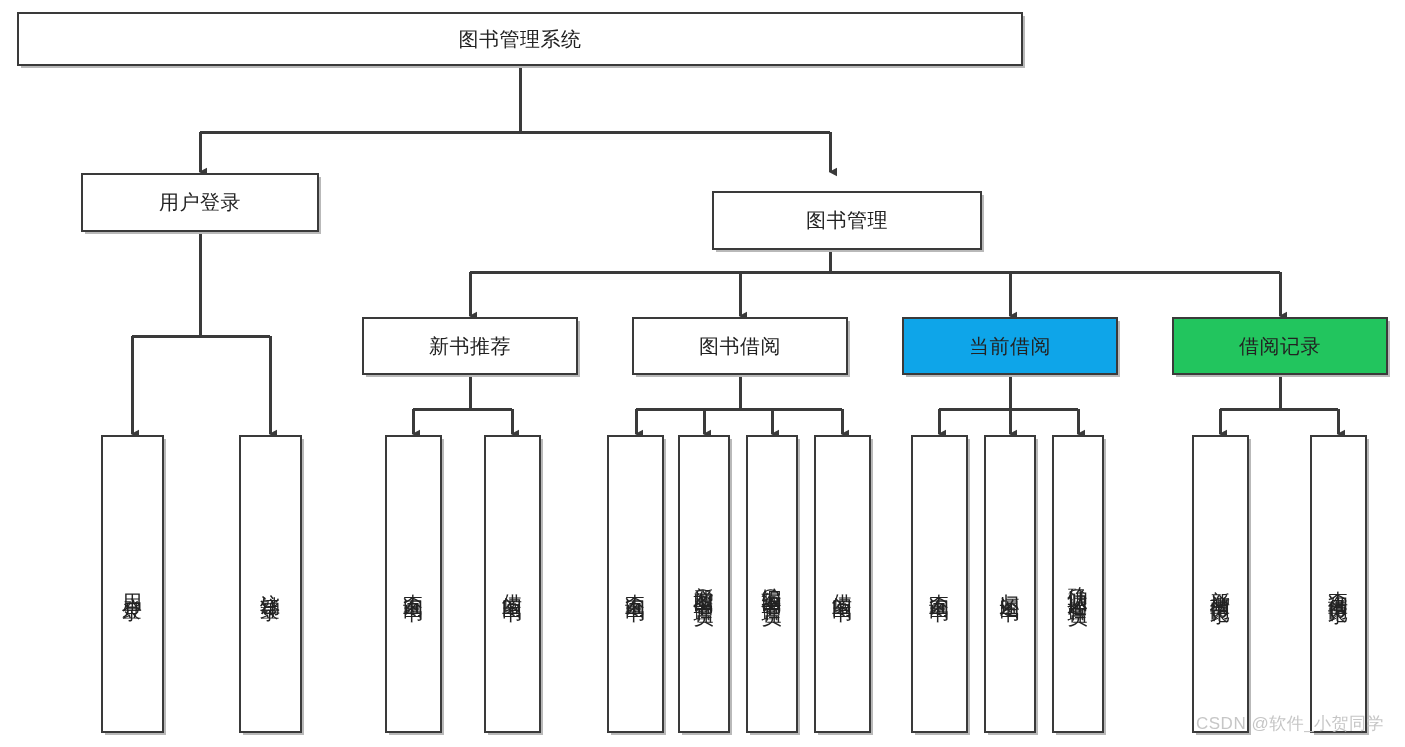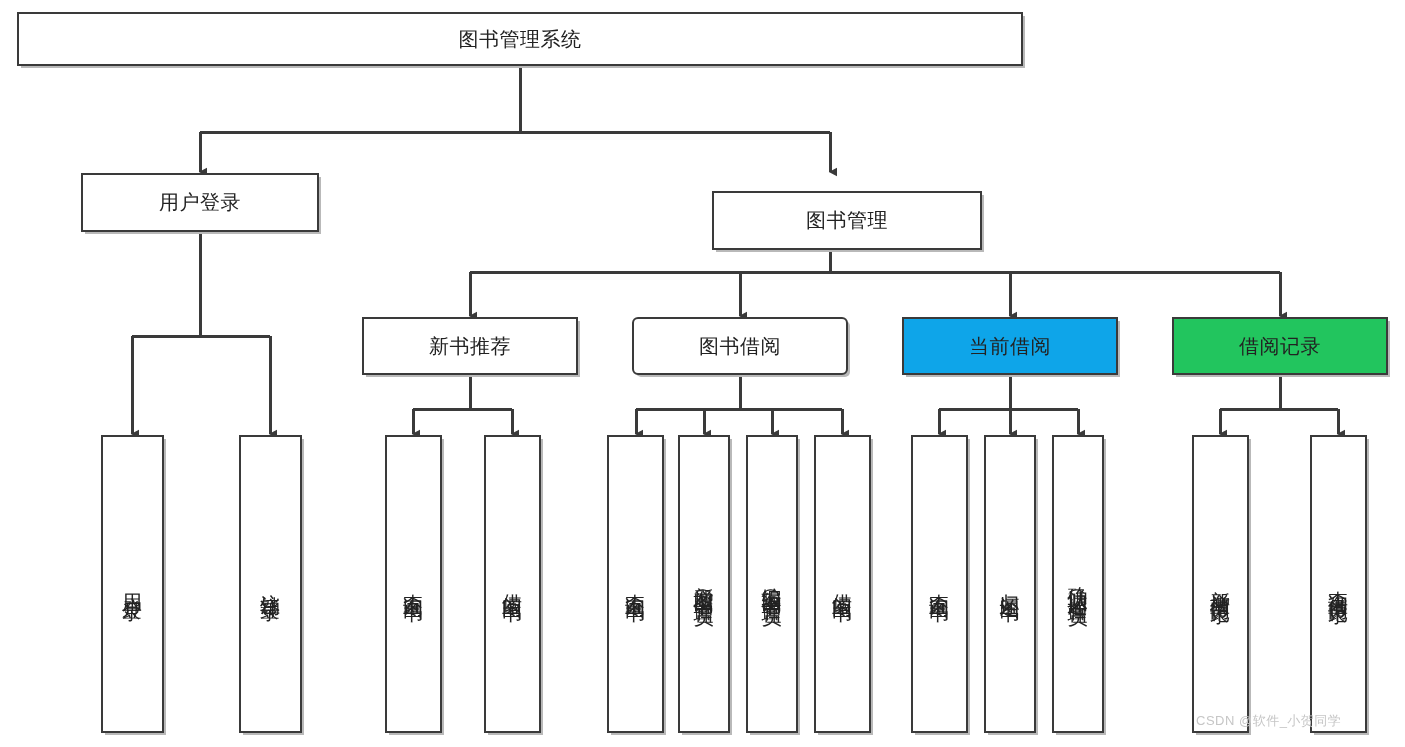--- a/index.html
+++ b/index.html
@@ -50,21 +50,21 @@
     text-orientation: upright;
     font-size: 20px;
     letter-spacing: 3px;
     line-height: 1.0;
     white-space: nowrap;
   }
   .watermark {
     position: absolute;
     z-index: 3;
     color: #c6c6c6;
-    font-size: 13px;
+    font-size: 17px;
     letter-spacing: 0.5px;
     white-space: nowrap;
     pointer-events: none;
   }
 </style>
 </head>
 <body>
 
 <div id="canvas">
   <svg id="wires" viewBox="0 0 1405 747">
@@ -116,21 +116,21 @@
       </div>
       <div class="node shadowed" style="left: 81px; top: 173px; width: 238px; height: 59px; border-color: rgb(58, 58, 58); background: rgb(255, 255, 255);">
         <span class="node-label" style="color: rgb(34, 34, 34);">用户登录</span>
       </div>
       <div class="node shadowed" style="left: 712px; top: 173px; width: 270px; height: 59px; border-color: rgb(58, 58, 58); background: rgb(255, 255, 255); margin-top: 18px;">
         <span class="node-label" style="color: rgb(34, 34, 34);">图书管理</span>
       </div>
       <div class="node shadowed" style="left: 362px; top: 317px; width: 216px; height: 58px; border-color: rgb(58, 58, 58); background: rgb(255, 255, 255);">
         <span class="node-label" style="color: rgb(34, 34, 34);">新书推荐</span>
       </div>
-      <div class="node shadowed" style="left: 632px; top: 317px; width: 216px; height: 58px; border-color: rgb(58, 58, 58); background: rgb(255, 255, 255); border-radius: 6px;">
+      <div class="node shadowed" style="left: 632px; top: 317px; width: 216px; height: 58px; border-color: rgb(58, 58, 58); background: rgb(255, 255, 255);">
         <span class="node-label" style="color: rgb(34, 34, 34);">图书借阅</span>
       </div>
       <div class="node shadowed" style="left: 902px; top: 317px; width: 216px; height: 58px; border-color: rgb(58, 58, 58); background: #0ea5e9;">
         <span class="node-label" style="color: rgb(34, 34, 34);">当前借阅</span>
       </div>
       <div class="node shadowed" style="left: 1172px; top: 317px; width: 216px; height: 58px; border-color: rgb(58, 58, 58); background: #22c55e;">
         <span class="node-label" style="color: rgb(34, 34, 34);">借阅记录</span>
       </div>
       <div class="node shadowed" style="left: 101px; top: 435px; width: 63px; height: 298px; border-color: rgb(58, 58, 58); background: rgb(255, 255, 255);">
         <span class="node-label vertical" style="color: rgb(34, 34, 34);">用户登录</span>

